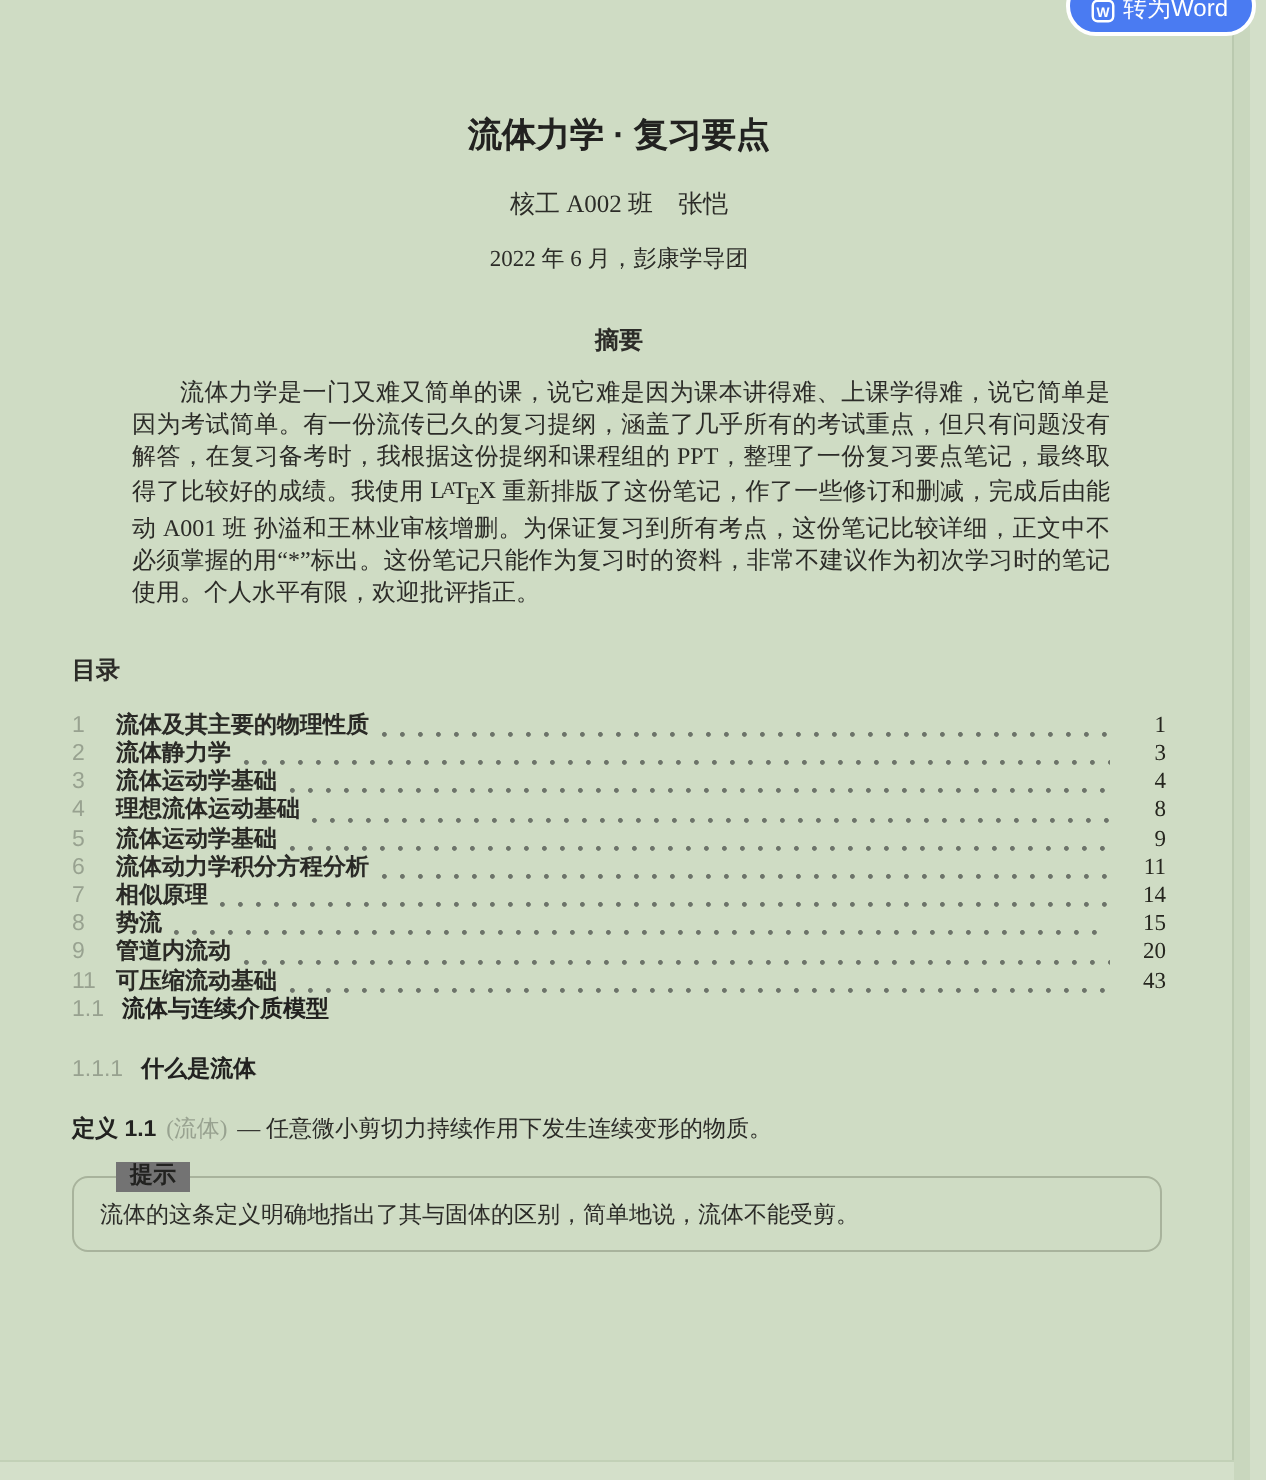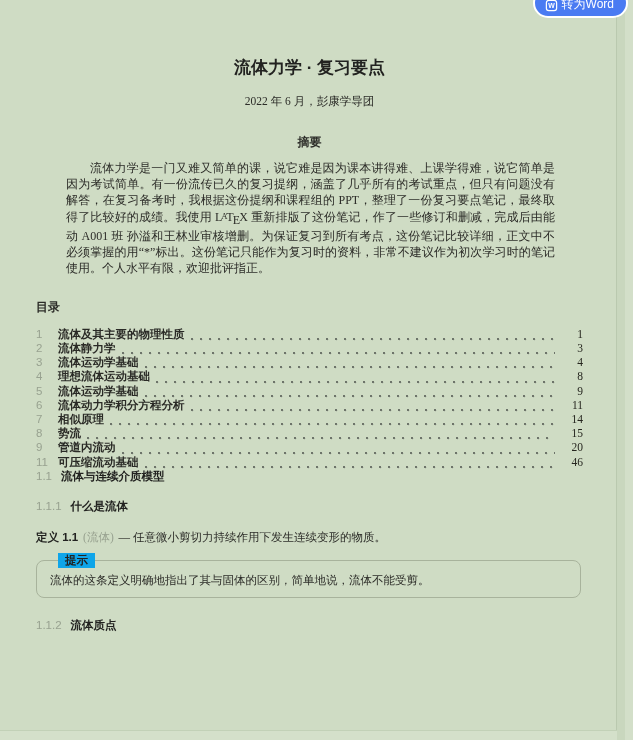--- a/index.html
+++ b/index.html
@@ -57,21 +57,21 @@
   .sec-head .num{color:#98a290;margin-right:13px;}
   .sub-head{font-size:11.5px;font-weight:bold;margin:0 0 15px;
     font-family:"Liberation Sans","DejaVu Sans",sans-serif;color:#222220;}
   .sub-head .num{color:#98a290;font-weight:normal;margin-right:9px;}
   .def{font-size:11.5px;line-height:16px;margin:0 0 15px;}
   .def .def-label{font-weight:bold;
     font-family:Liberation Sans, sans-serif;color:#222220;}
   .def .def-paren{color:#98a290;margin:0 2px;}
   .hint{position:relative;border:1px solid #a8b39c;border-radius:8px;
     margin:0 2px 20px 0;padding:11px 13px 8px;}
-  .hint-label{position:absolute;top:-8px;left:21px;background:#0ea5e9;
+  .hint-label{position:absolute;top:-8px;left:21px;background:#737373;
     padding:0 7px;font-size:11.5px;font-weight:bold;line-height:15px;
     font-family:"Liberation Sans","DejaVu Sans",sans-serif;color:#222220;}
   .hint-text{font-size:11.5px;line-height:17px;text-align:justify;}
 </style>
 </head>
 <body>
 
 <div class="gap-right-outer"></div>
 <div class="gap-right"></div>
 <div class="gap-bottom"></div>
@@ -82,20 +82,21 @@
       <rect x="1.7" y="1.7" width="12.6" height="12.6" rx="3" fill="none" stroke="#ffffff" stroke-width="1.5"></rect>
       <text x="8" y="11.6" font-size="8.5" font-weight="bold" fill="#ffffff" text-anchor="middle" font-family="Liberation Sans,sans-serif">W</text>
     </svg>
   </span>
   <span>转为Word</span>
 </button>
 
 <div class="doc">
 
   <div class="title">流体力学 · 复习要点</div>
+  <div class="author">核工 A002 班　张恺</div>
   <div class="date">2022 年 6 月，彭康学导团</div>
 
   <div class="abstract-head">摘要</div>
   <p class="abstract"><span>流体力学是一门又难又简单的课，说它难是因为课本讲得难、上课学得难，说它简单是因为考试简单。有一份流传已久的复习提纲，涵盖了几乎所有的考试重点，但只有问题没有解答，在复习备考时，我根据这份提纲和课程组的 PPT，整理了一份复习要点笔记，最终取得了比较好的成绩。我使用 </span><span class="latex-logo"><span>L</span><span class="lx-a">A</span><span>T</span><span class="lx-e">E</span><span>X</span></span><span> 重新排版了这份笔记，作了一些修订和删减，完成后由能动 A001 班 孙溢和王林业审核增删。为保证复习到所有考点，这份笔记比较详细，正文中不必须掌握的用“*”标出。这份笔记只能作为复习时的资料，非常不建议作为初次学习时的笔记使用。个人水平有限，欢迎批评指正。</span></p>
 
   <div class="toc-head">目录</div>
   <div class="toc">
       <div class="toc-row">
       <span class="toc-num">1</span>
       <span class="toc-title">流体及其主要的物理性质</span>
@@ -147,21 +148,21 @@
       <div class="toc-row">
       <span class="toc-num">9</span>
       <span class="toc-title">管道内流动</span>
       <span class="toc-dots"></span>
       <span class="toc-page">20</span>
     </div>
       <div class="toc-row">
       <span class="toc-num">11</span>
       <span class="toc-title">可压缩流动基础</span>
       <span class="toc-dots"></span>
-      <span class="toc-page">46</span>
+      <span class="toc-page">43</span>
     </div>
     </div>
 
 
   <div class="sub-head">
     <span class="num">1.1</span><span>流体与连续介质模型</span>
   </div>
 
   <div class="sub-head">
     <span class="num">1.1.1</span><span>什么是流体</span>

